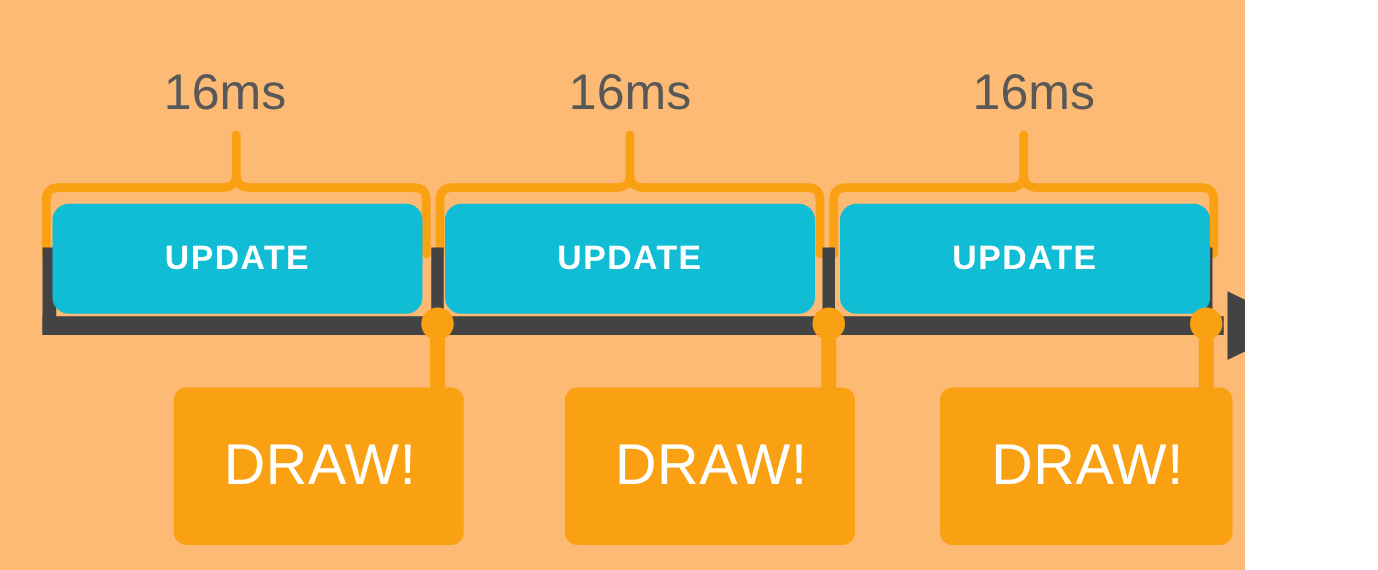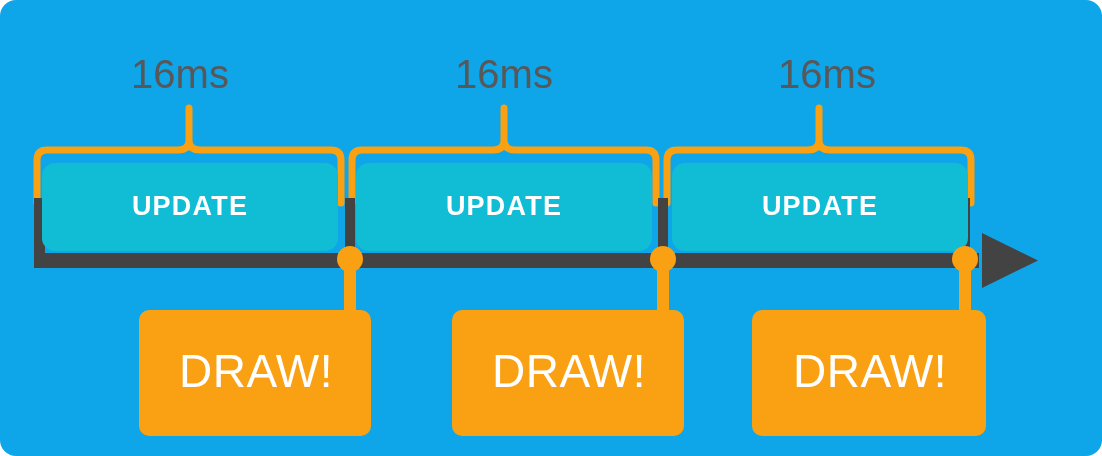--- a/index.html
+++ b/index.html
@@ -5,25 +5,24 @@
   html, body {
     margin: 0;
     padding: 0;
     background: #ffffff;
   }
   body {
     font-family: "Liberation Sans", sans-serif;
   }
   #stage {
     position: relative;
-    width: 1102px;
+    width: 996px;
     height: 456px;
-    background: #0ea5e9;
+    background: #fdba74;
     overflow: hidden;
-    border-radius: 16px;
   }
   #diagram-svg {
     position: absolute;
     left: 0;
     top: 0;
     width: 1102px;
     height: 456px;
     display: block;
   }
   .ms-label {

